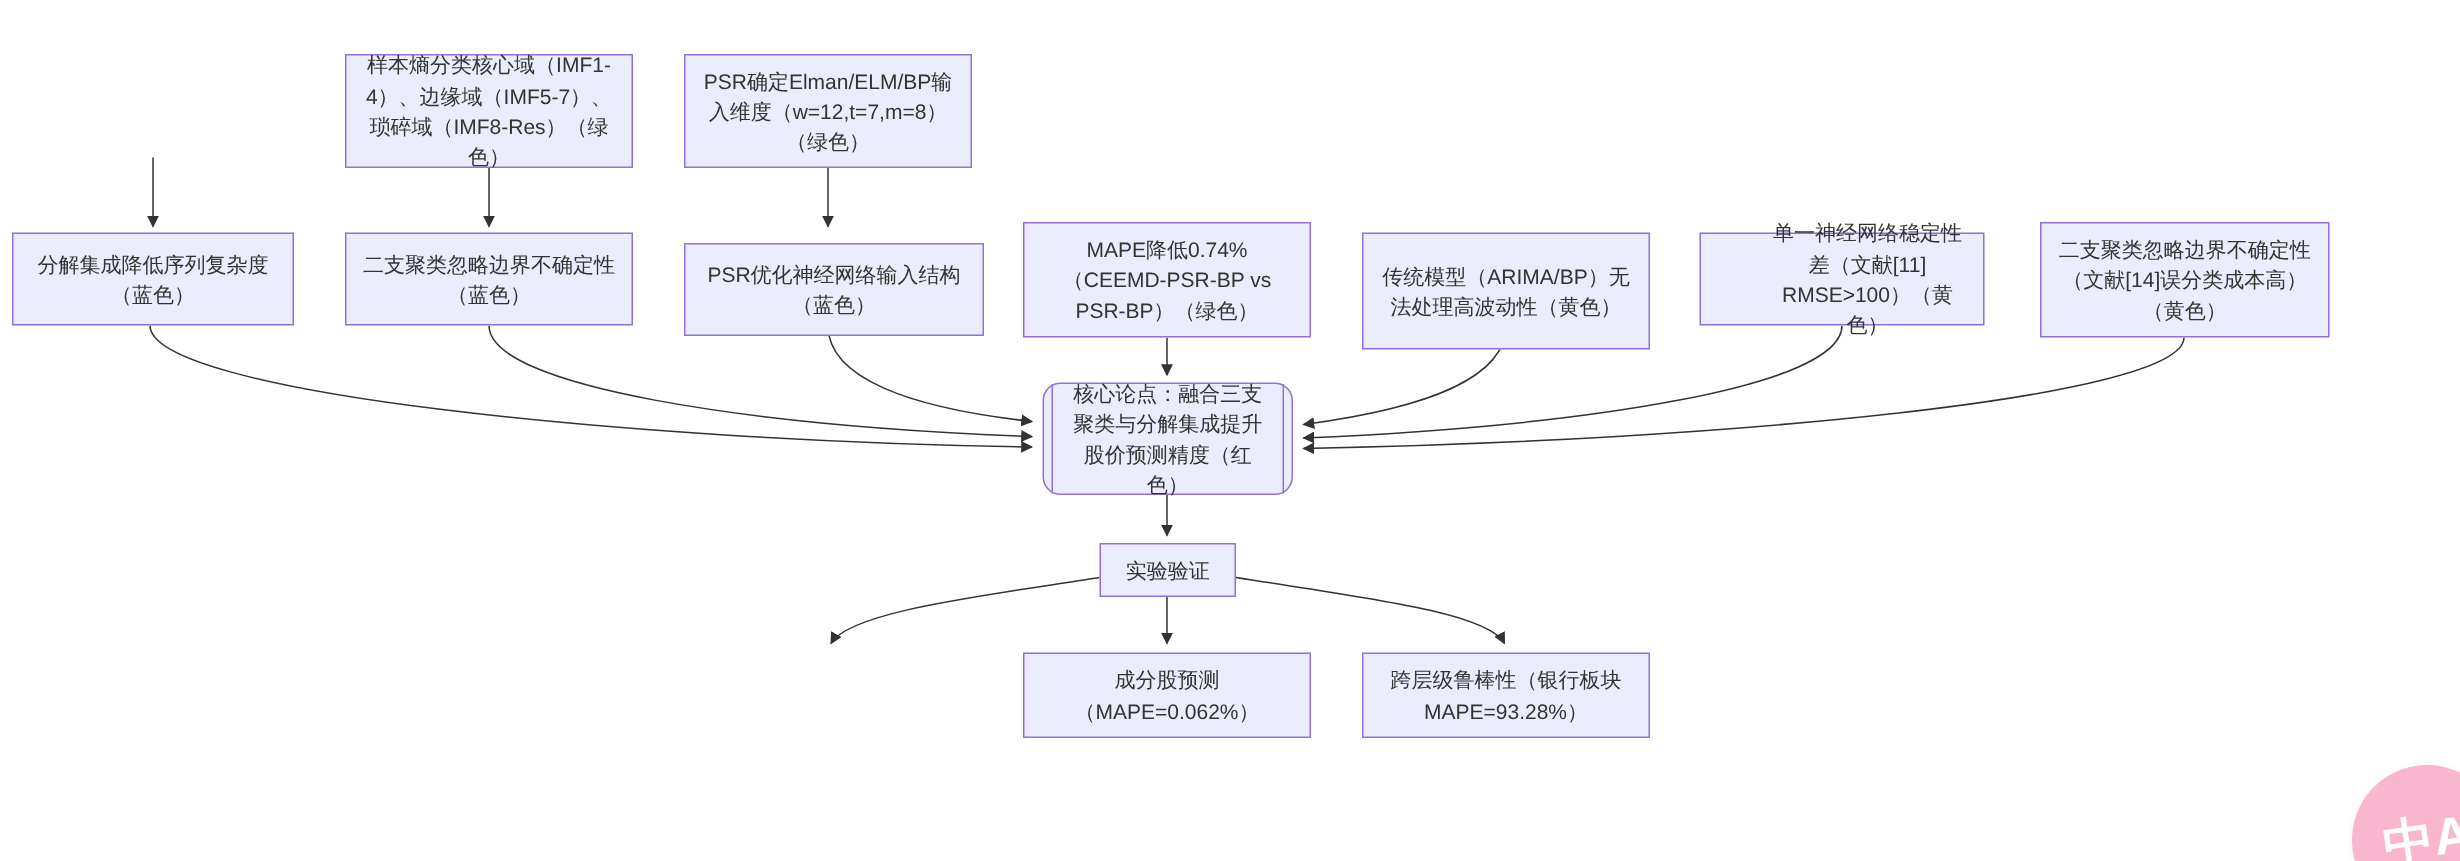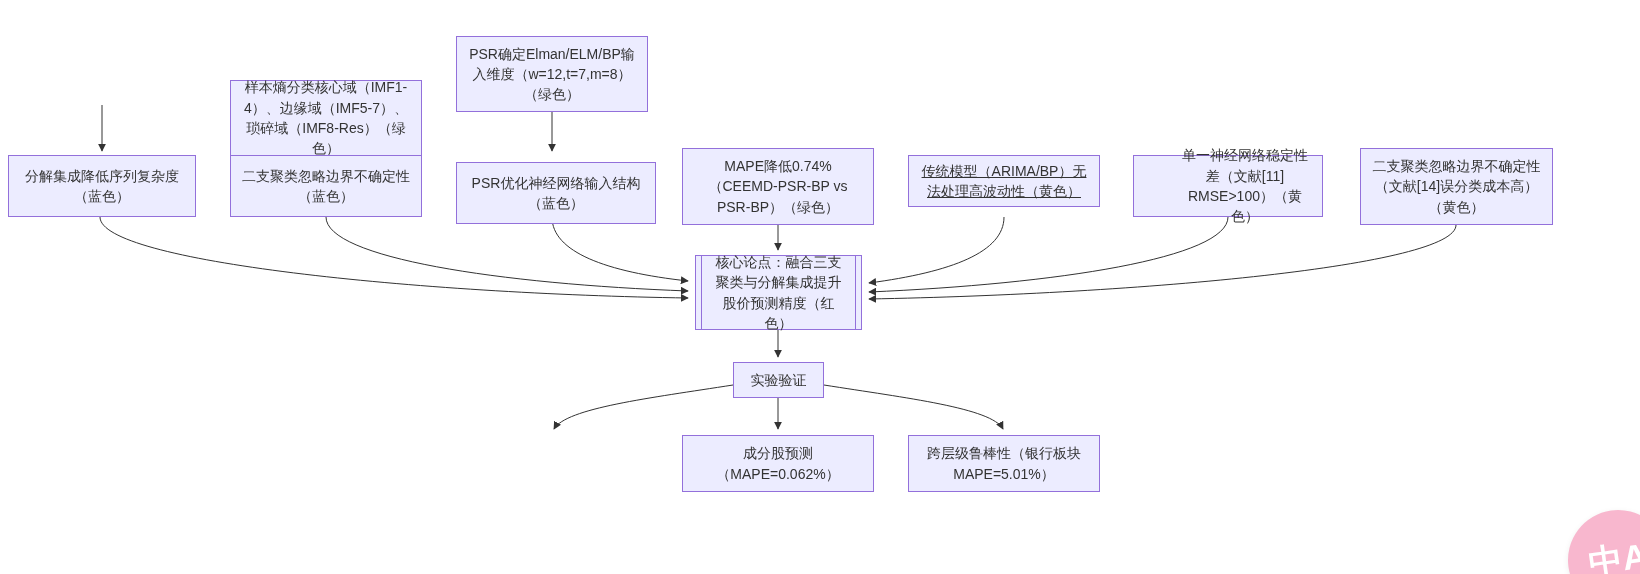--- a/index.html
+++ b/index.html
@@ -18,21 +18,21 @@
     color:#333333;
     font-size:14px;
     line-height:1.45;
     display:flex;
     align-items:center;
     justify-content:center;
     text-align:center;
     padding:6px 10px;
     box-sizing:border-box;
   }
-  .node.subroutine{padding:6px 16px;}
+  .node.subroutine{padding:6px 16px;border-radius:12px;}
   .node.subroutine::before,
   .node.subroutine::after{
     content:"";
     position:absolute;
     top:0;bottom:0;
     width:1px;
     background:#9370DB;
   }
   .node.subroutine::before{left:5px;}
   .node.subroutine::after{right:5px;}
@@ -81,35 +81,35 @@
       <path d="M 1456 225 C 1456 266, 1140 294, 869 299" marker-end="url(#arrow)"></path>
 
       <path d="M 778 330 L 778 357" marker-end="url(#arrow)"></path>
 
       <path d="M 733 385 C 650 398, 566 408, 554 429" marker-end="url(#arrow)"></path>
       <path d="M 778 398 L 778 429" marker-end="url(#arrow)"></path>
       <path d="M 824 385 C 906 398, 992 408, 1003 429" marker-end="url(#arrow)"></path>
     </g>
   </svg>
 
-  <div class="node" style="left:230px;top:36px;width:192px;height:76px;margin-top:44px;">样本熵分类核心域（IMF1-4）、边缘域（IMF5-7）、琐碎域（IMF8-Res）（绿色）</div>
+  <div class="node" style="left:230px;top:36px;width:192px;height:76px;">样本熵分类核心域（IMF1-4）、边缘域（IMF5-7）、琐碎域（IMF8-Res）（绿色）</div>
   <div class="node" style="left:456px;top:36px;width:192px;height:76px;">PSR确定Elman/ELM/BP输入维度（w=12,t=7,m=8）（绿色）</div>
 
   <div class="node" style="left:8px;top:155px;width:188px;height:62px;">分解集成降低序列复杂度（蓝色）</div>
   <div class="node" style="left:230px;top:155px;width:192px;height:62px;">二支聚类忽略边界不确定性（蓝色）</div>
   <div class="node" style="left:456px;top:162px;width:200px;height:62px;">PSR优化神经网络输入结构（蓝色）</div>
   <div class="node" style="left:682px;top:148px;width:192px;height:77px;">MAPE降低0.74%（CEEMD-PSR-BP vs PSR-BP）（绿色）</div>
-  <div class="node" style="left:908px;top:155px;width:192px;height:52px;text-decoration:underline;">传统模型（ARIMA/BP）无法处理高波动性（黄色）</div>
+  <div class="node" style="left:908px;top:155px;width:192px;height:78px;">传统模型（ARIMA/BP）无法处理高波动性（黄色）</div>
   <div class="node" style="left:1133px;top:155px;width:190px;height:62px;padding-left:44px;">单一神经网络稳定性差（文献[11] RMSE&gt;100）（黄色）</div>
   <div class="node" style="left:1360px;top:148px;width:193px;height:77px;">二支聚类忽略边界不确定性（文献[14]误分类成本高）（黄色）</div>
 
   <div class="node subroutine" style="left:695px;top:255px;width:167px;height:75px;">核心论点：融合三支聚类与分解集成提升股价预测精度（红色）</div>
 
   <div class="node" style="left:733px;top:362px;width:91px;height:36px;">实验验证</div>
 
   <div class="node" style="left:682px;top:435px;width:192px;height:57px;">成分股预测（MAPE=0.062%）</div>
-  <div class="node" style="left:908px;top:435px;width:192px;height:57px;">跨层级鲁棒性（银行板块MAPE=5.01%）</div>
+  <div class="node" style="left:908px;top:435px;width:192px;height:57px;">跨层级鲁棒性（银行板块MAPE=93.28%）</div>
 
   <div id="translate-widget">
     <span>中A</span>
   </div>
 
 </div>
 
 </body></html>

